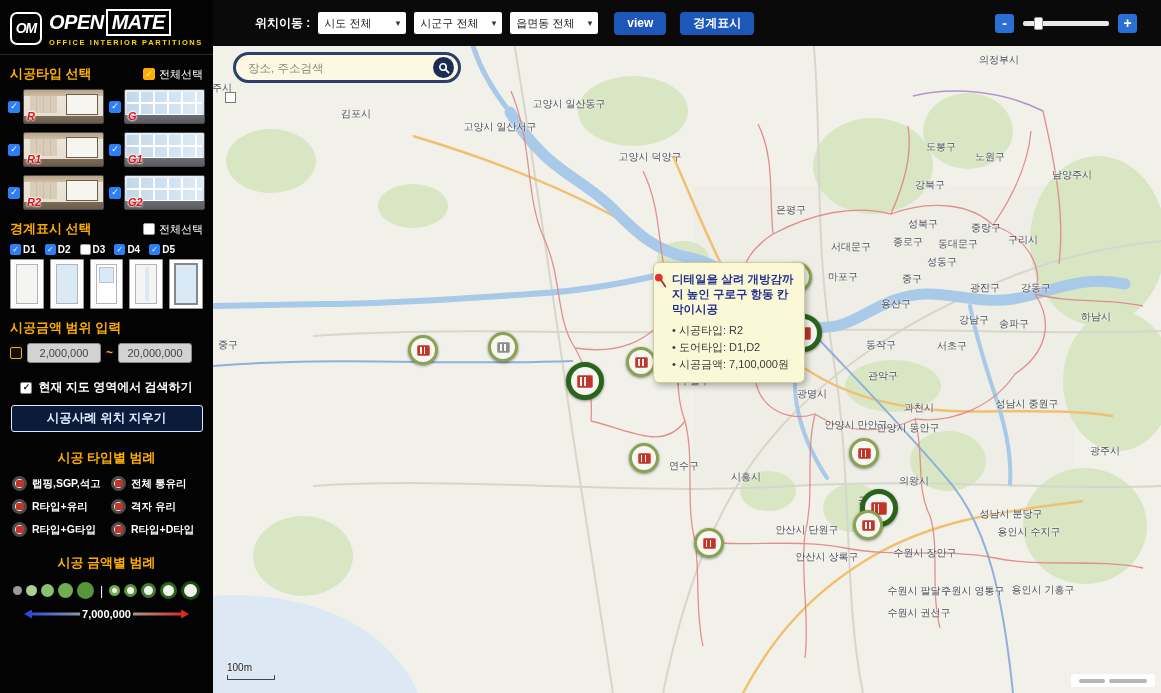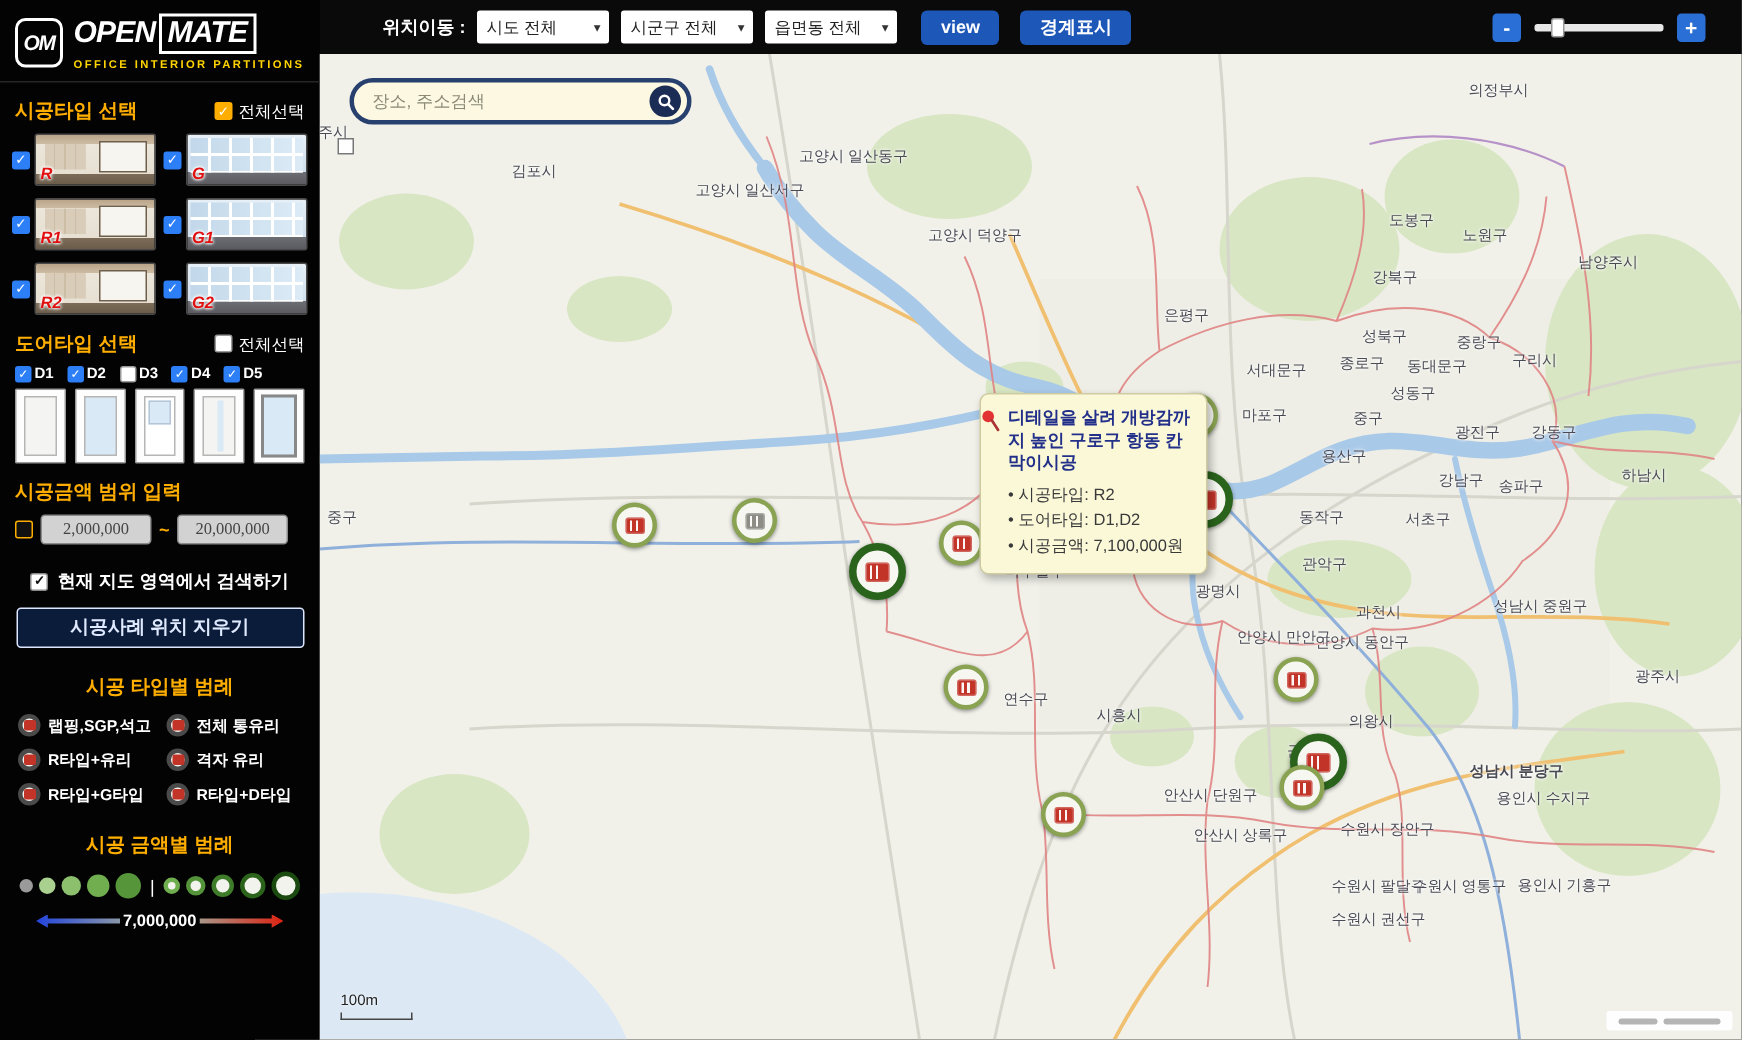--- a/index.html
+++ b/index.html
@@ -39,40 +39,40 @@
   .door { position:relative; background:#fdfdfd; border:1px solid #9a9a9a; height:50px; flex:1; border-radius:1px; }
   .door::before { content:""; position:absolute; border:1px solid #b5b5b5; }
   .door.d1::before { inset:4px 5px; background:#f4f4f2; }
   .door.d2::before { inset:4px 5px; background:#d9e9f5; }
   .door.d3::before { inset:4px 5px; background:#fff; }
   .door.d3::after { content:""; position:absolute; left:8px; right:8px; top:7px; height:14px; background:#d9e9f5; border:1px solid #b5c5d5; }
   .door.d4::before { inset:4px 5px; background:#f4f4f2; }
   .door.d4::after { content:""; position:absolute; left:45%; width:4px; top:7px; bottom:7px; background:#d9e9f5; }
   .door.d5::before { inset:3px 4px; background:#d9e9f5; border:2px solid #888; }
   .price-row { display:flex; align-items:center; gap:5px; padding:0 10px; }
-  .price-input { width:74px; height:20px; background:#d2d2d2; border:1px solid #8a8a8a; border-radius:3px; font-size:11px; text-align:center; color:#444; font-family:Liberation Serif, serif; }
+  .price-input { width:74px; height:20px; background:#d2d2d2; border:1px solid #8a8a8a; border-radius:3px; font-size:11px; text-align:center; color:#444; font-family:Liberation Sans, sans-serif; }
   .tilde { color:#ffae00; font-weight:bold; font-size:12px; }
   .map-area { display:flex; align-items:center; justify-content:center; gap:6px; margin:16px 0 9px; font-size:12px; font-weight:bold; cursor:pointer; }
   .clear-btn { display:block; margin:0 auto; width:192px; height:27px; background:#0b1c3a; border:1px solid #dfe7ff; border-radius:3px; color:#dfe9ff; font-size:12.5px; font-weight:bold; cursor:pointer; font-family:"Liberation Sans",sans-serif; }
   .lg-head { text-align:center; color:#ffae00; font-size:13px; font-weight:bold; margin:17px 0 9px; }
   .lg-grid { display:grid; grid-template-columns:1.1fr 1fr; row-gap:8px; padding:0 12px; }
   .lg-item { display:flex; align-items:center; gap:5px; font-size:10.5px; font-weight:bold; }
   .lg-icon { width:15px; height:15px; border-radius:50%; background:#f3f3ee; border:3px solid #4a4a4a; display:flex; align-items:center; justify-content:center; flex:none; }
   .lg-icon::before { content:""; width:8px; height:7px; background:#c23328; border-radius:1.5px; }
   .pl-circles { display:flex; align-items:center; justify-content:center; gap:4px; margin-top:4px; }
   .pcircle { display:inline-block; border-radius:50%; flex:none; }
   .pcircle.ring { background:#f3f3ee; border-style:solid; border-width:3px; }
   .pl-div { color:#fff; font-size:12px; margin:0 2px; }
   .pl-arrows { display:flex; align-items:center; justify-content:center; gap:2px; margin-top:8px; }
   .arrow-left { width:56px; height:9px; background:linear-gradient(90deg,#2244dd,#8a97a8); clip-path:polygon(0 50%,14% 0,14% 32%,100% 32%,100% 68%,14% 68%,14% 100%); }
   .arrow-right { width:56px; height:9px; background:linear-gradient(90deg,#a89788,#dd2211); clip-path:polygon(100% 50%,86% 0,86% 32%,0 32%,0 68%,86% 68%,86% 100%); }
   .pl-value { color:#fff; font-weight:bold; font-size:11px; }
 
   
-  .topbar { position:absolute; left:213px; top:0; width:948px; height:36px; background:#0a0a0a; display:flex; align-items:center; gap:8px; padding-left:42px; z-index:20; color:#fff; }
+  .topbar { position:absolute; left:213px; top:0; width:948px; height:46px; background:#0a0a0a; display:flex; align-items:center; gap:8px; padding-left:42px; z-index:20; color:#fff; }
   .loc-label { font-size:12px; font-weight:bold; white-space:nowrap; }
   .selects { display:flex; gap:8px; }
   .select { min-width:88px; height:22px; background:#fff; color:#222; border-radius:2px; font-size:11px; display:flex; align-items:center; justify-content:space-between; gap:6px; padding:0 6px; cursor:pointer; }
   .sel-arrow { font-size:9px; color:#333; }
   .tb-btn { height:23px; padding:0 13px; background:#1d57b8; border:none; border-radius:4px; color:#fff; font-size:12px; font-weight:bold; cursor:pointer; font-family:"Liberation Sans",sans-serif; }
   .tb-btn.view { margin-left:8px; }
   .tb-btn.bound { margin-left:6px; }
   .zoom { margin-left:auto; margin-right:24px; display:flex; align-items:center; gap:9px; }
   .zoom-btn { width:19px; height:19px; background:#2a6fd6; color:#fff; border:none; border-radius:3px; font-weight:bold; font-size:14px; line-height:1; cursor:pointer; }
   .zoom-track { width:86px; height:5px; background:#e8e8e8; border-radius:2px; position:relative; cursor:pointer; }
@@ -160,21 +160,21 @@
       </div>
       <div class="type-cell">
         <span class="cb blue checked">✓</span>
         <div class="thumb g">
           <span class="thumb-label">G2</span>
         </div>
       </div>
     </div>
 
   <div class="sec-head">
-    <h2 class="sec-h">도어타입 선택</h2>
+    <h2 class="sec-h">경계표시 선택</h2>
     <label class="select-all">
       <span class="cb"></span>
       <span>전체선택</span>
     </label>
   </div>
   <div class="door-checks">
       <label class="dc">
         <span class="cb blue checked">✓</span>
         <span class="dc-label">D1</span>
       </label>
@@ -392,21 +392,21 @@
       <span class="map-label" style="left: 528px; top: 303px;">부천시</span>
       <span class="map-label" style="left: 488px; top: 317px;">부평구</span>
       <span class="map-label" style="left: 450px; top: 316px;">동구</span>
       <span class="map-label" style="left: 477px; top: 345px;">미추홀구</span>
       <span class="map-label" style="left: 15px; top: 309px;">중구</span>
       <span class="map-label" style="left: 471px; top: 430px;">연수구</span>
       <span class="map-label" style="left: 533px; top: 441px;">시흥시</span>
       <span class="map-label" style="left: 599px; top: 358px;">광명시</span>
       <span class="map-label" style="left: 706px; top: 372px;">과천시</span>
       <span class="map-label" style="left: 814px; top: 368px;">성남시 중원구</span>
-      <span class="map-label" style="left: 798px; top: 478px; font-weight: bold;">성남시 분당구</span>
+      <span class="map-label" style="left: 798px; top: 478px;">성남시 분당구</span>
       <span class="map-label" style="left: 892px; top: 415px;">광주시</span>
       <span class="map-label" style="left: 643px; top: 389px;">안양시 만안구</span>
       <span class="map-label" style="left: 695px; top: 392px;">안양시 동안구</span>
       <span class="map-label" style="left: 701px; top: 445px;">의왕시</span>
       <span class="map-label" style="left: 660px; top: 465px;">군포시</span>
       <span class="map-label" style="left: 594px; top: 494px;">안산시 단원구</span>
       <span class="map-label" style="left: 614px; top: 521px;">안산시 상록구</span>
       <span class="map-label" style="left: 712px; top: 517px;">수원시 장안구</span>
       <span class="map-label" style="left: 706px; top: 555px;">수원시 팔달구</span>
       <span class="map-label" style="left: 760px; top: 555px;">수원시 영통구</span>

